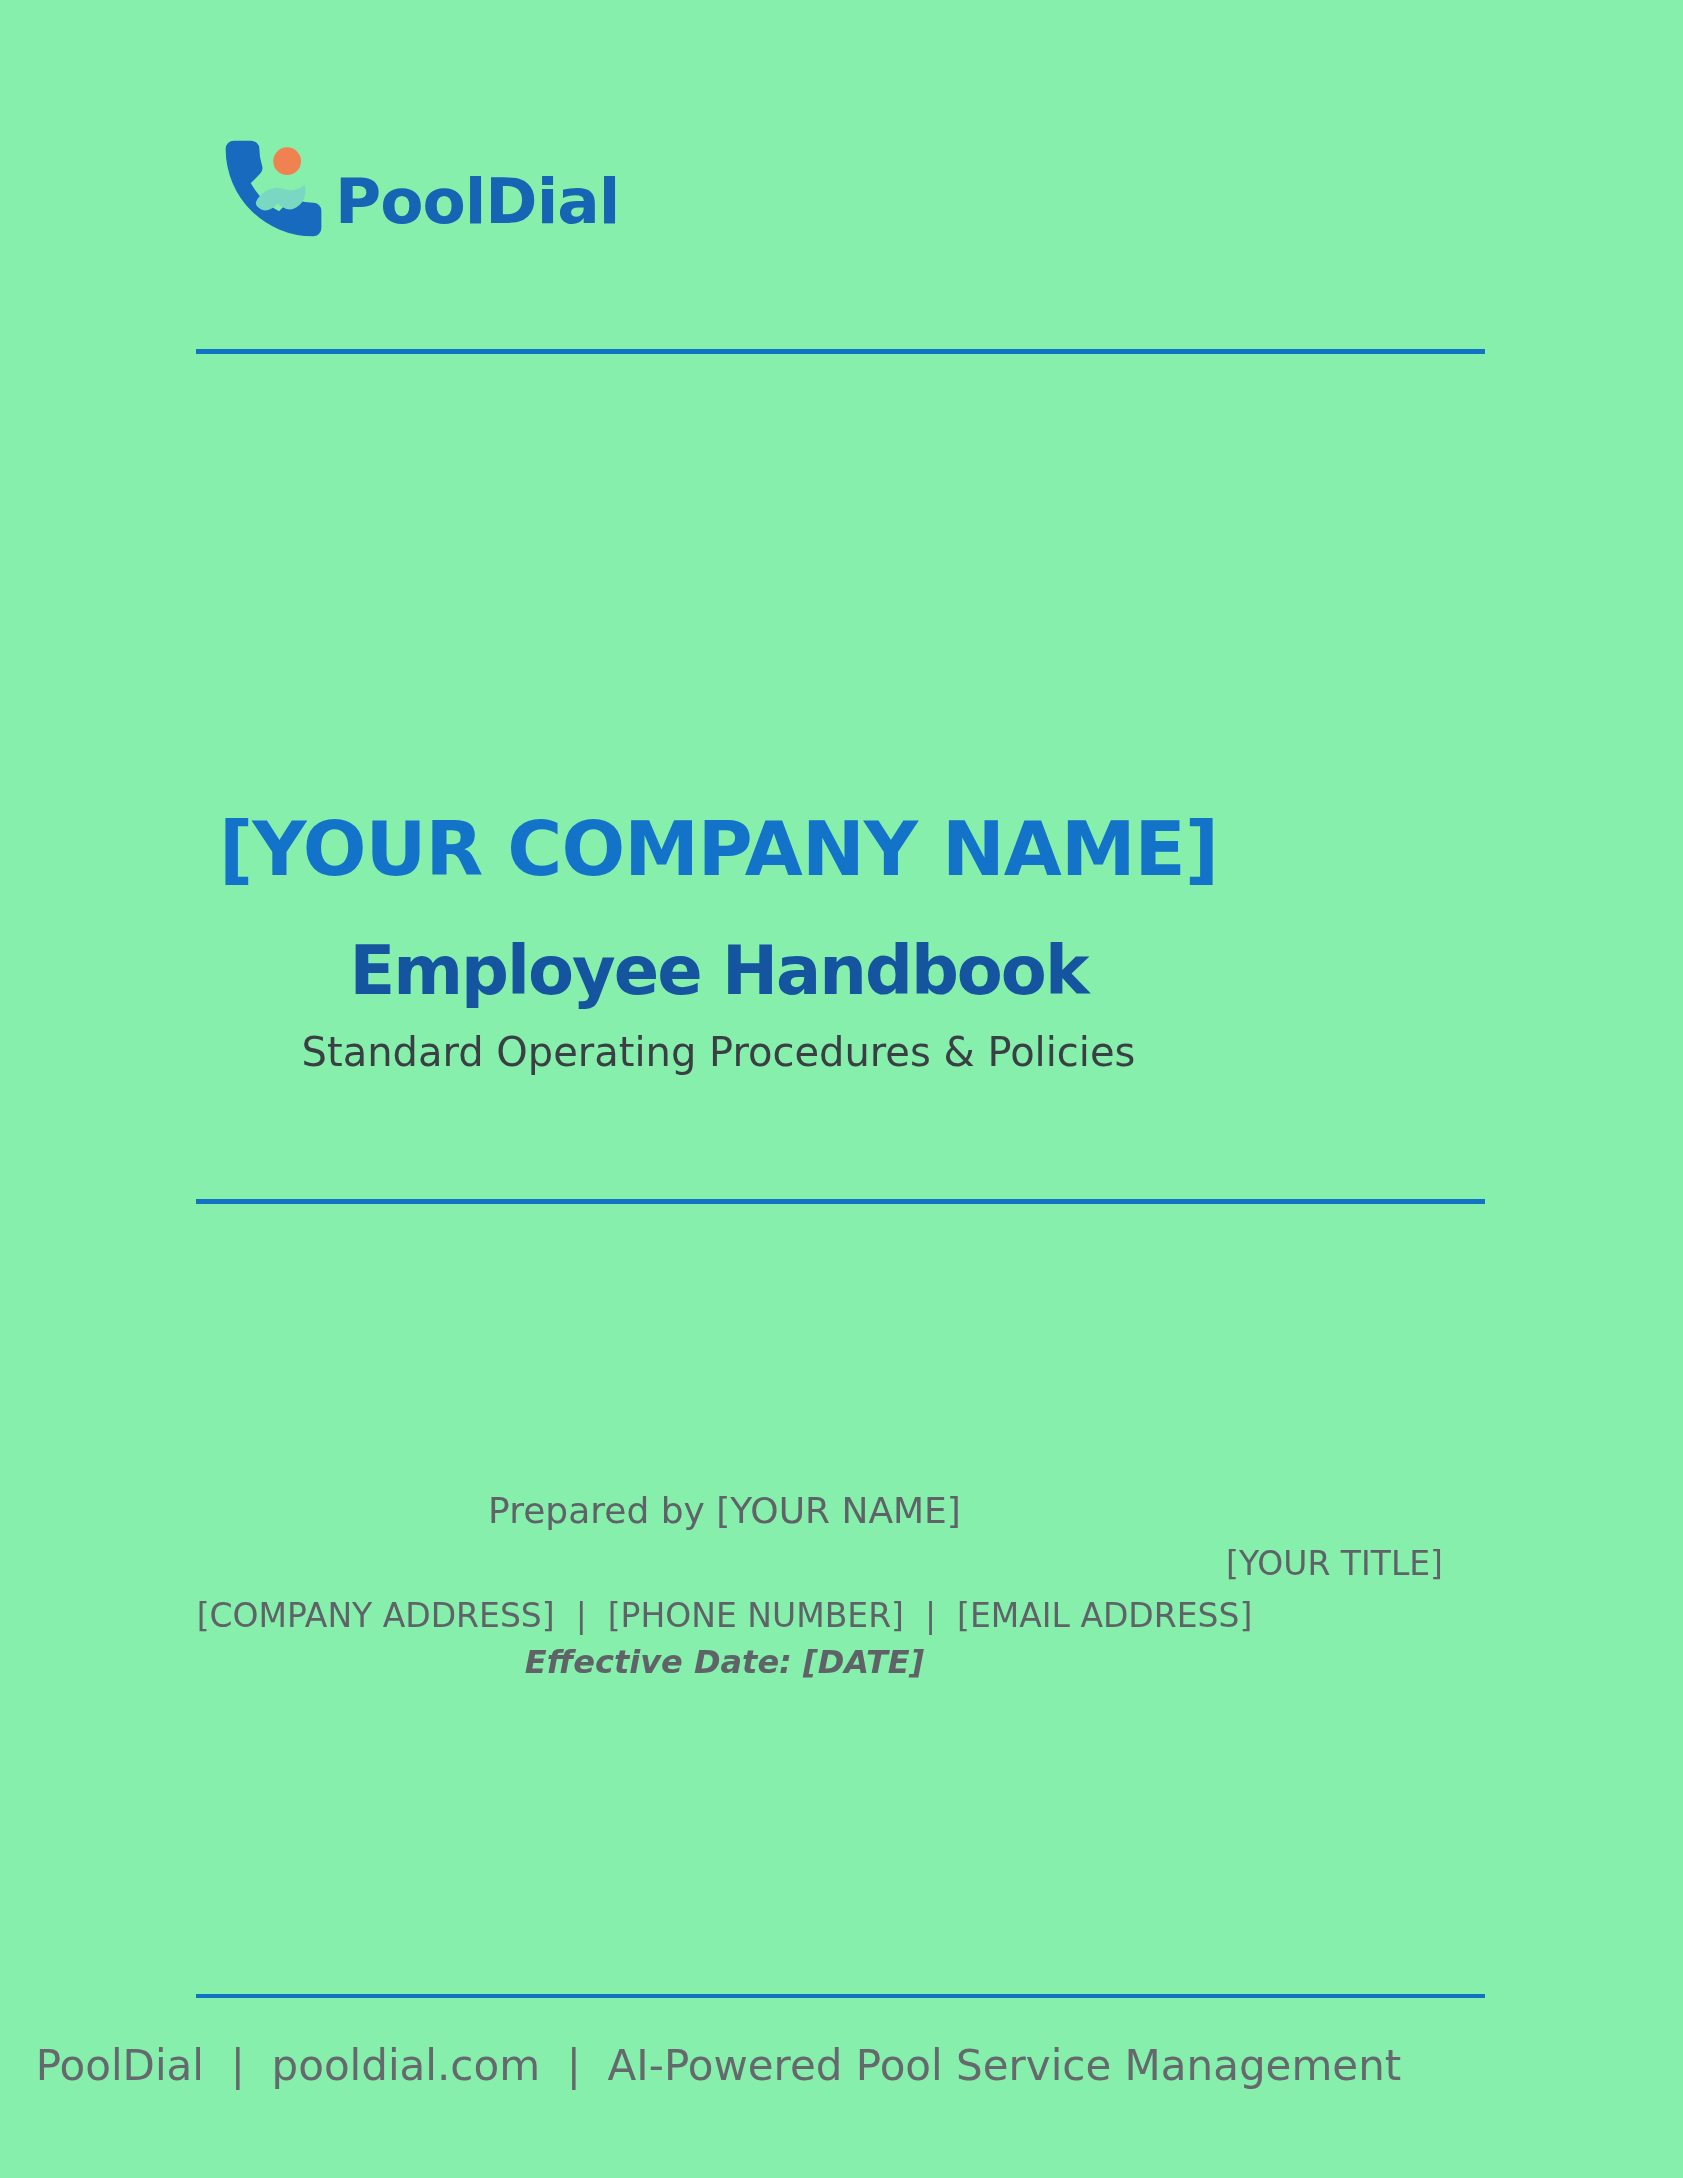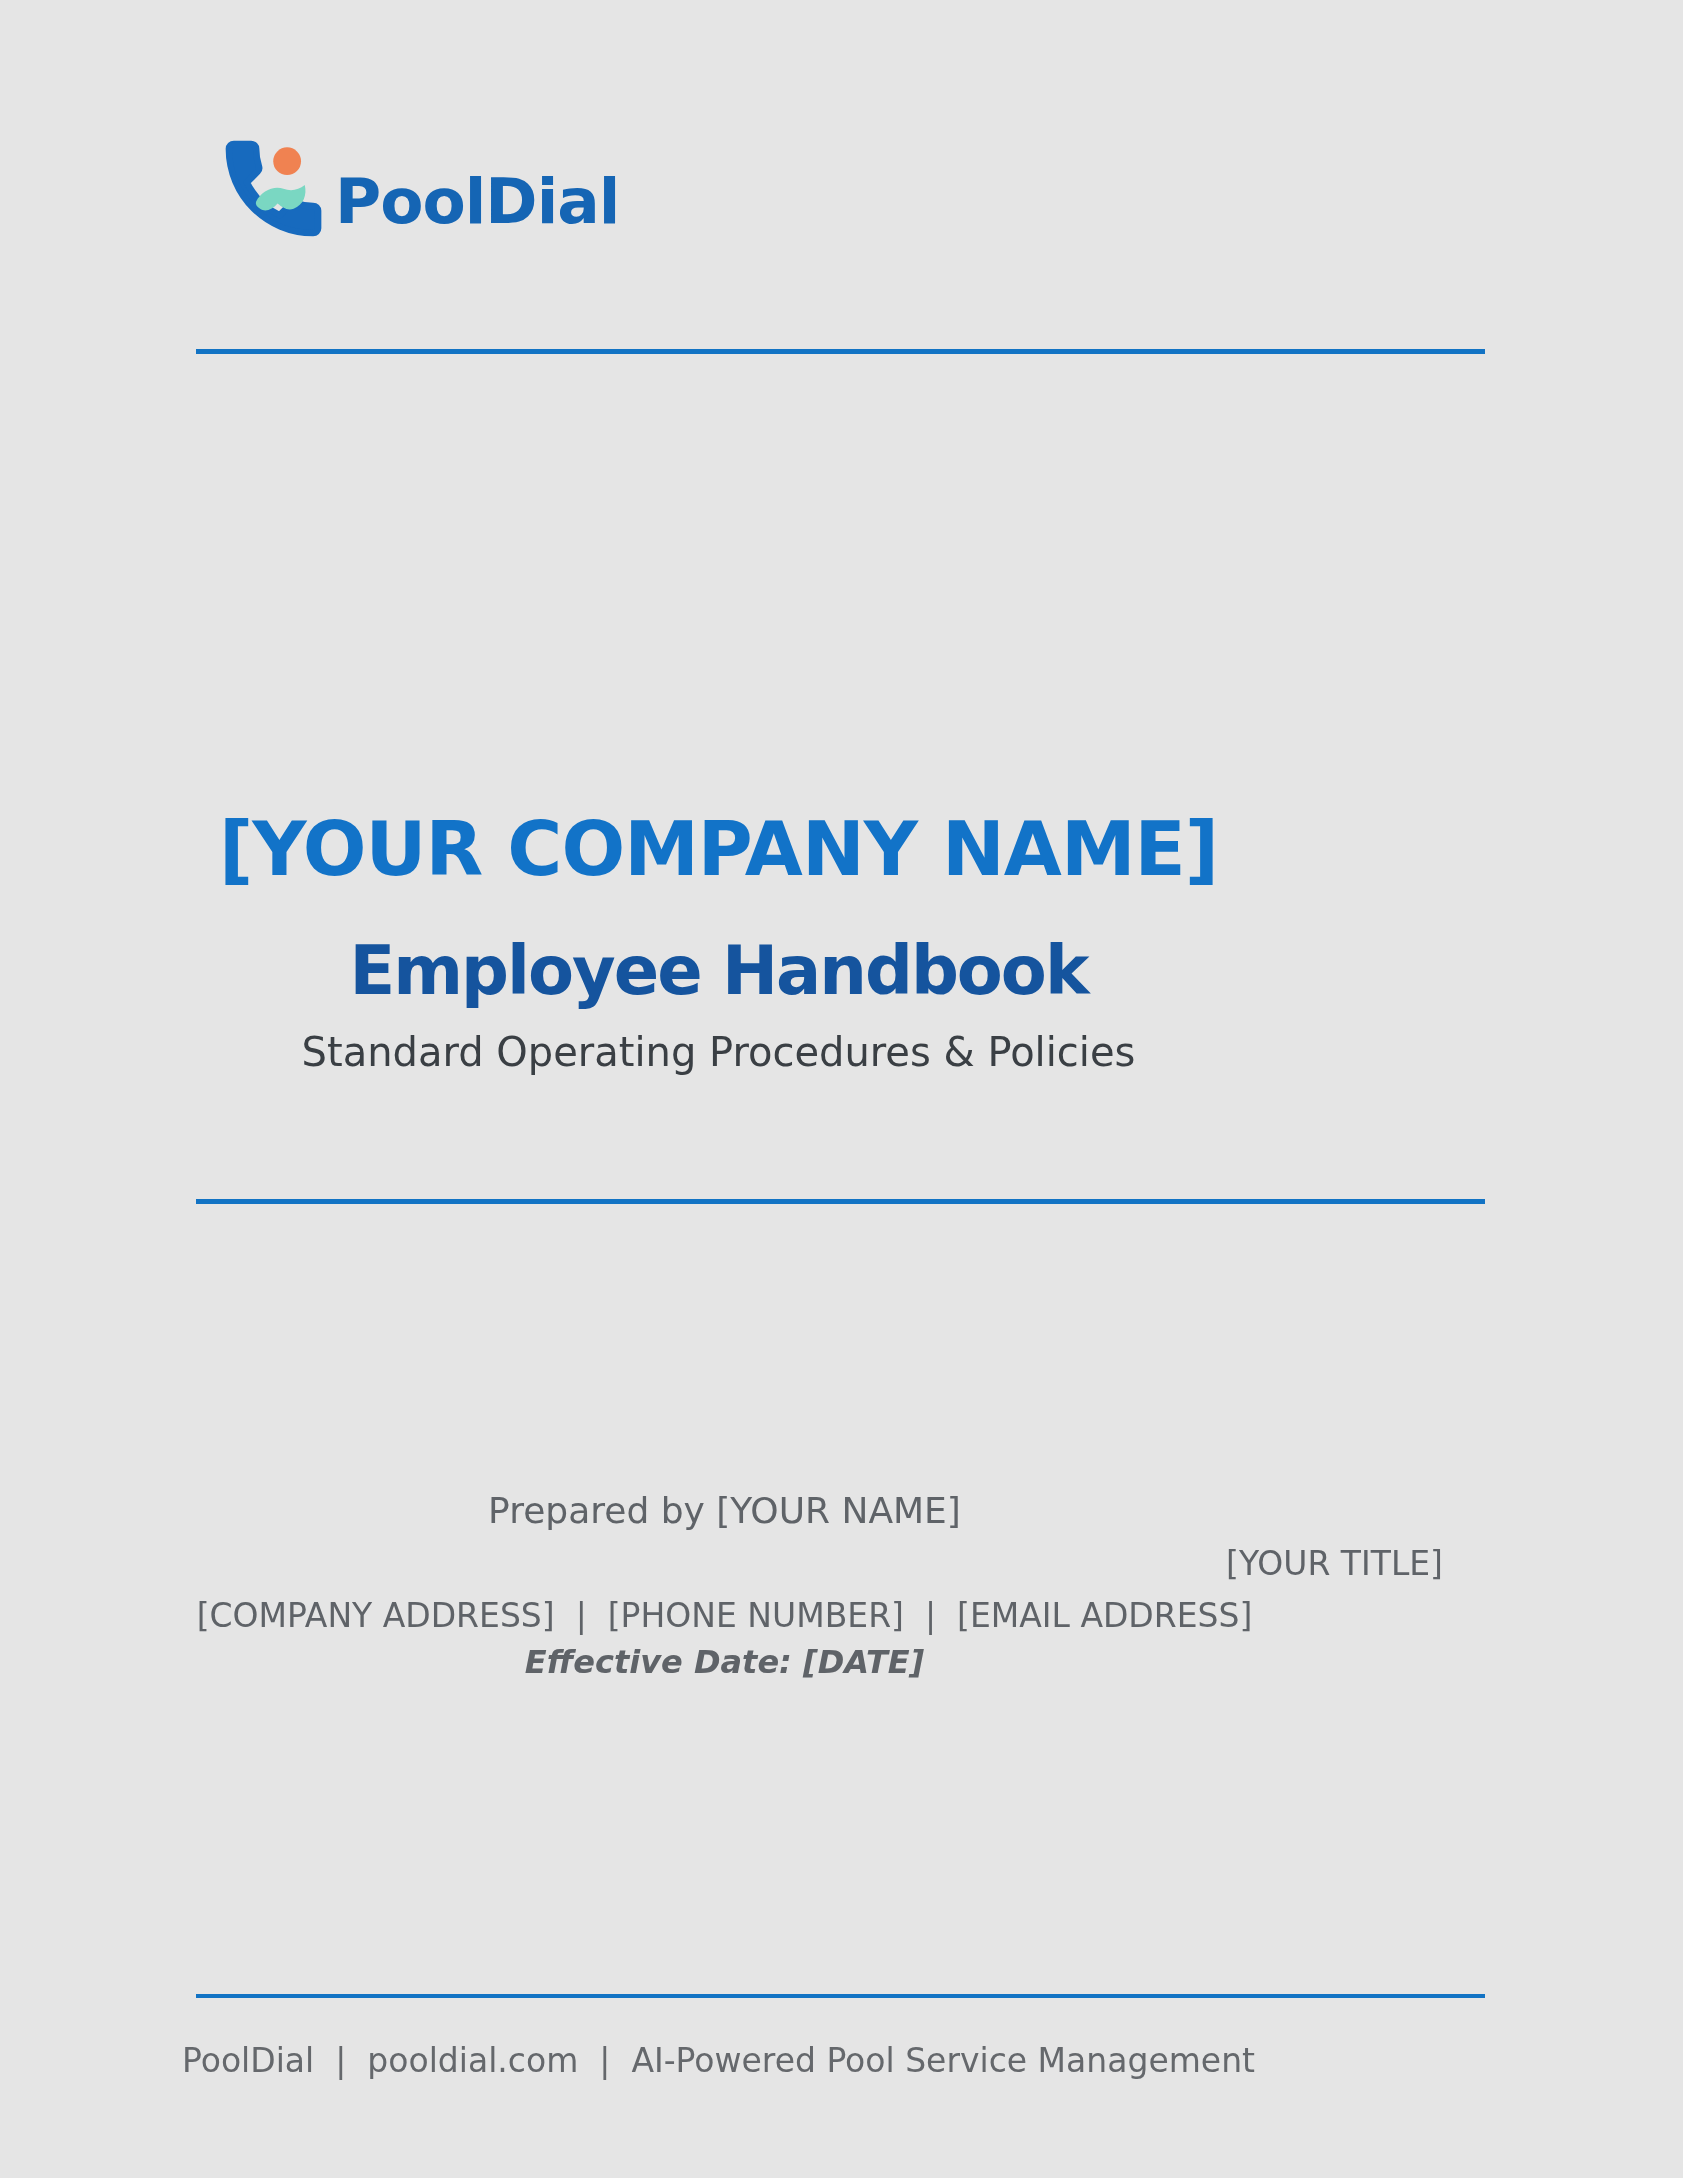--- a/index.html
+++ b/index.html
@@ -10,21 +10,21 @@
   body {
     width: 1683px;
     height: 2178px;
     position: relative;
     font-family: "DejaVu Sans", "Liberation Sans", sans-serif;
     overflow: hidden;
   }
   .page {
     position: absolute;
     inset: 0;
-    background: #e5e5e5;
+    background: #86efac;
   }
 
   
   .logo {
     position: absolute;
     left: 214px;
     top: 129px;
     display: flex;
     align-items: center;
   }
@@ -93,21 +93,21 @@
     padding-left: 6px;
   }
   .prepared-by     { top: 1491px; font-size: 36px; }
   .prep-title      { top: 1546px; font-size: 33px; text-align: right; }
   .prep-contact    { top: 1598px; font-size: 33px; }
   .effective-date  { top: 1645px; font-size: 32px; font-style: italic; font-weight: bold; }
 
   
   .footer-text {
     top: 2041px;
-    font-size: 33px;
+    font-size: 42px;
     color: #65686c;
     white-space: pre;
     line-height: 1.2;
   }
 </style>
 </head>
 <body>
 
 <div class="page">
 

